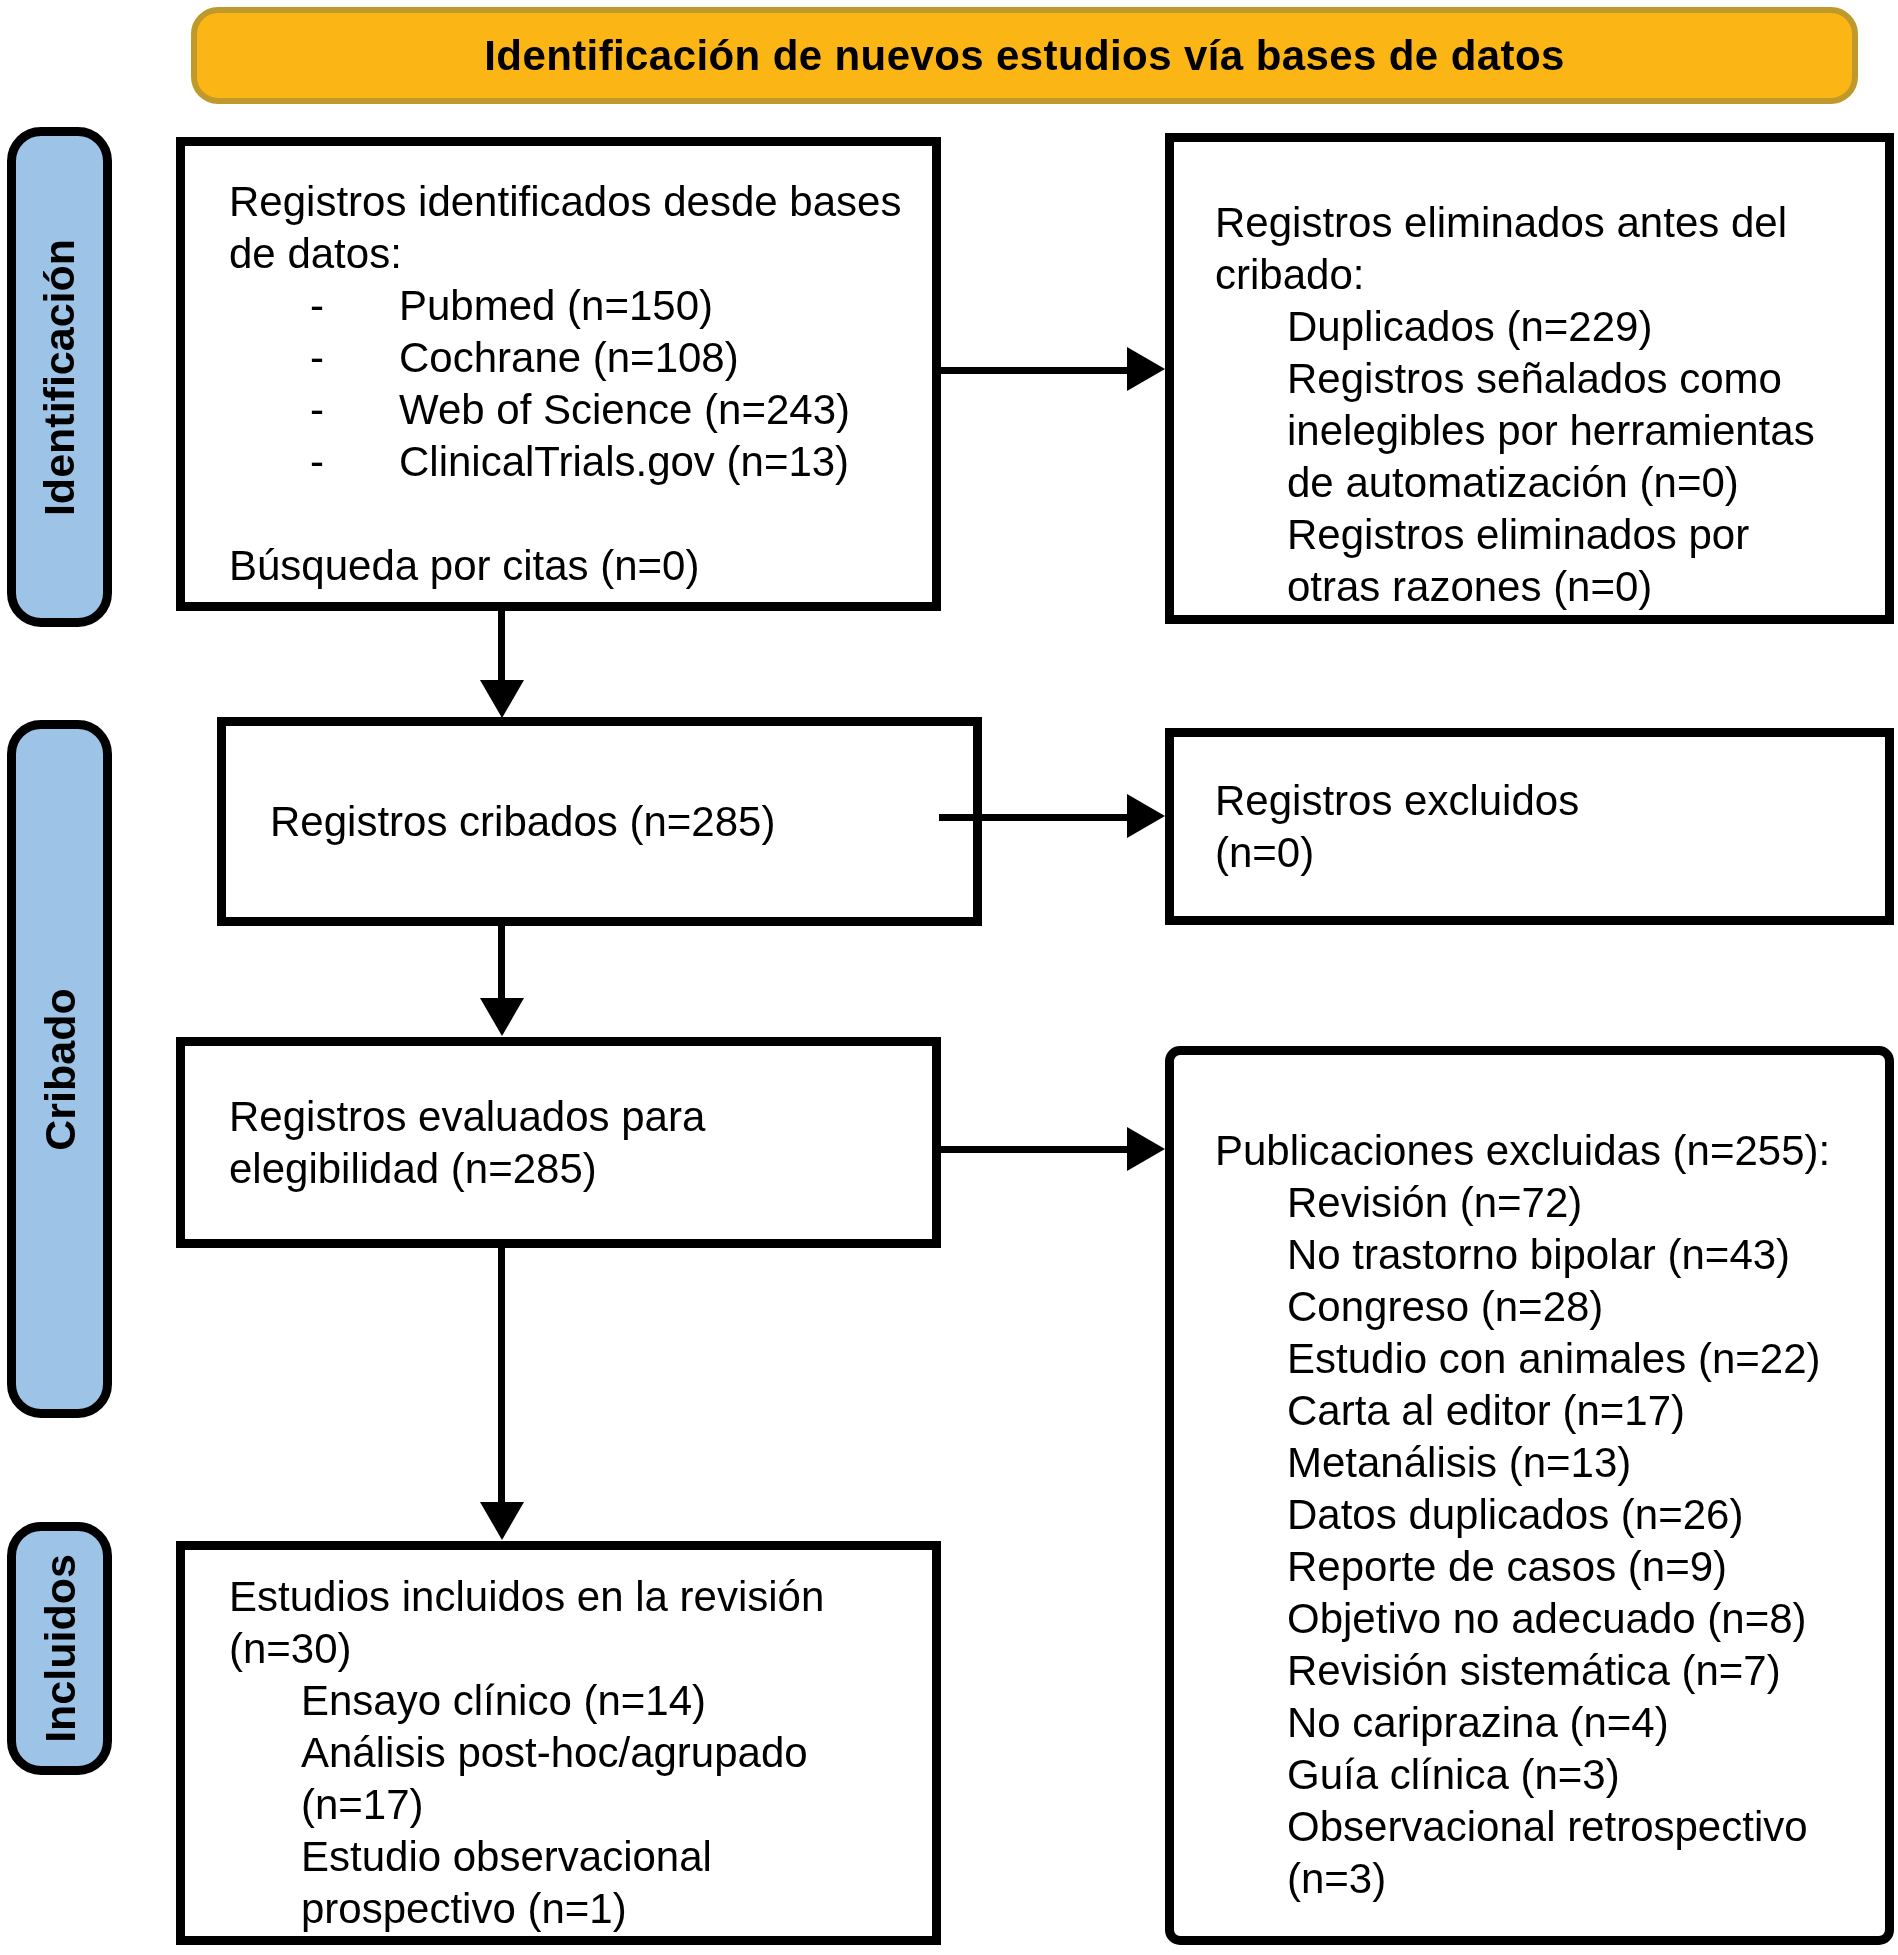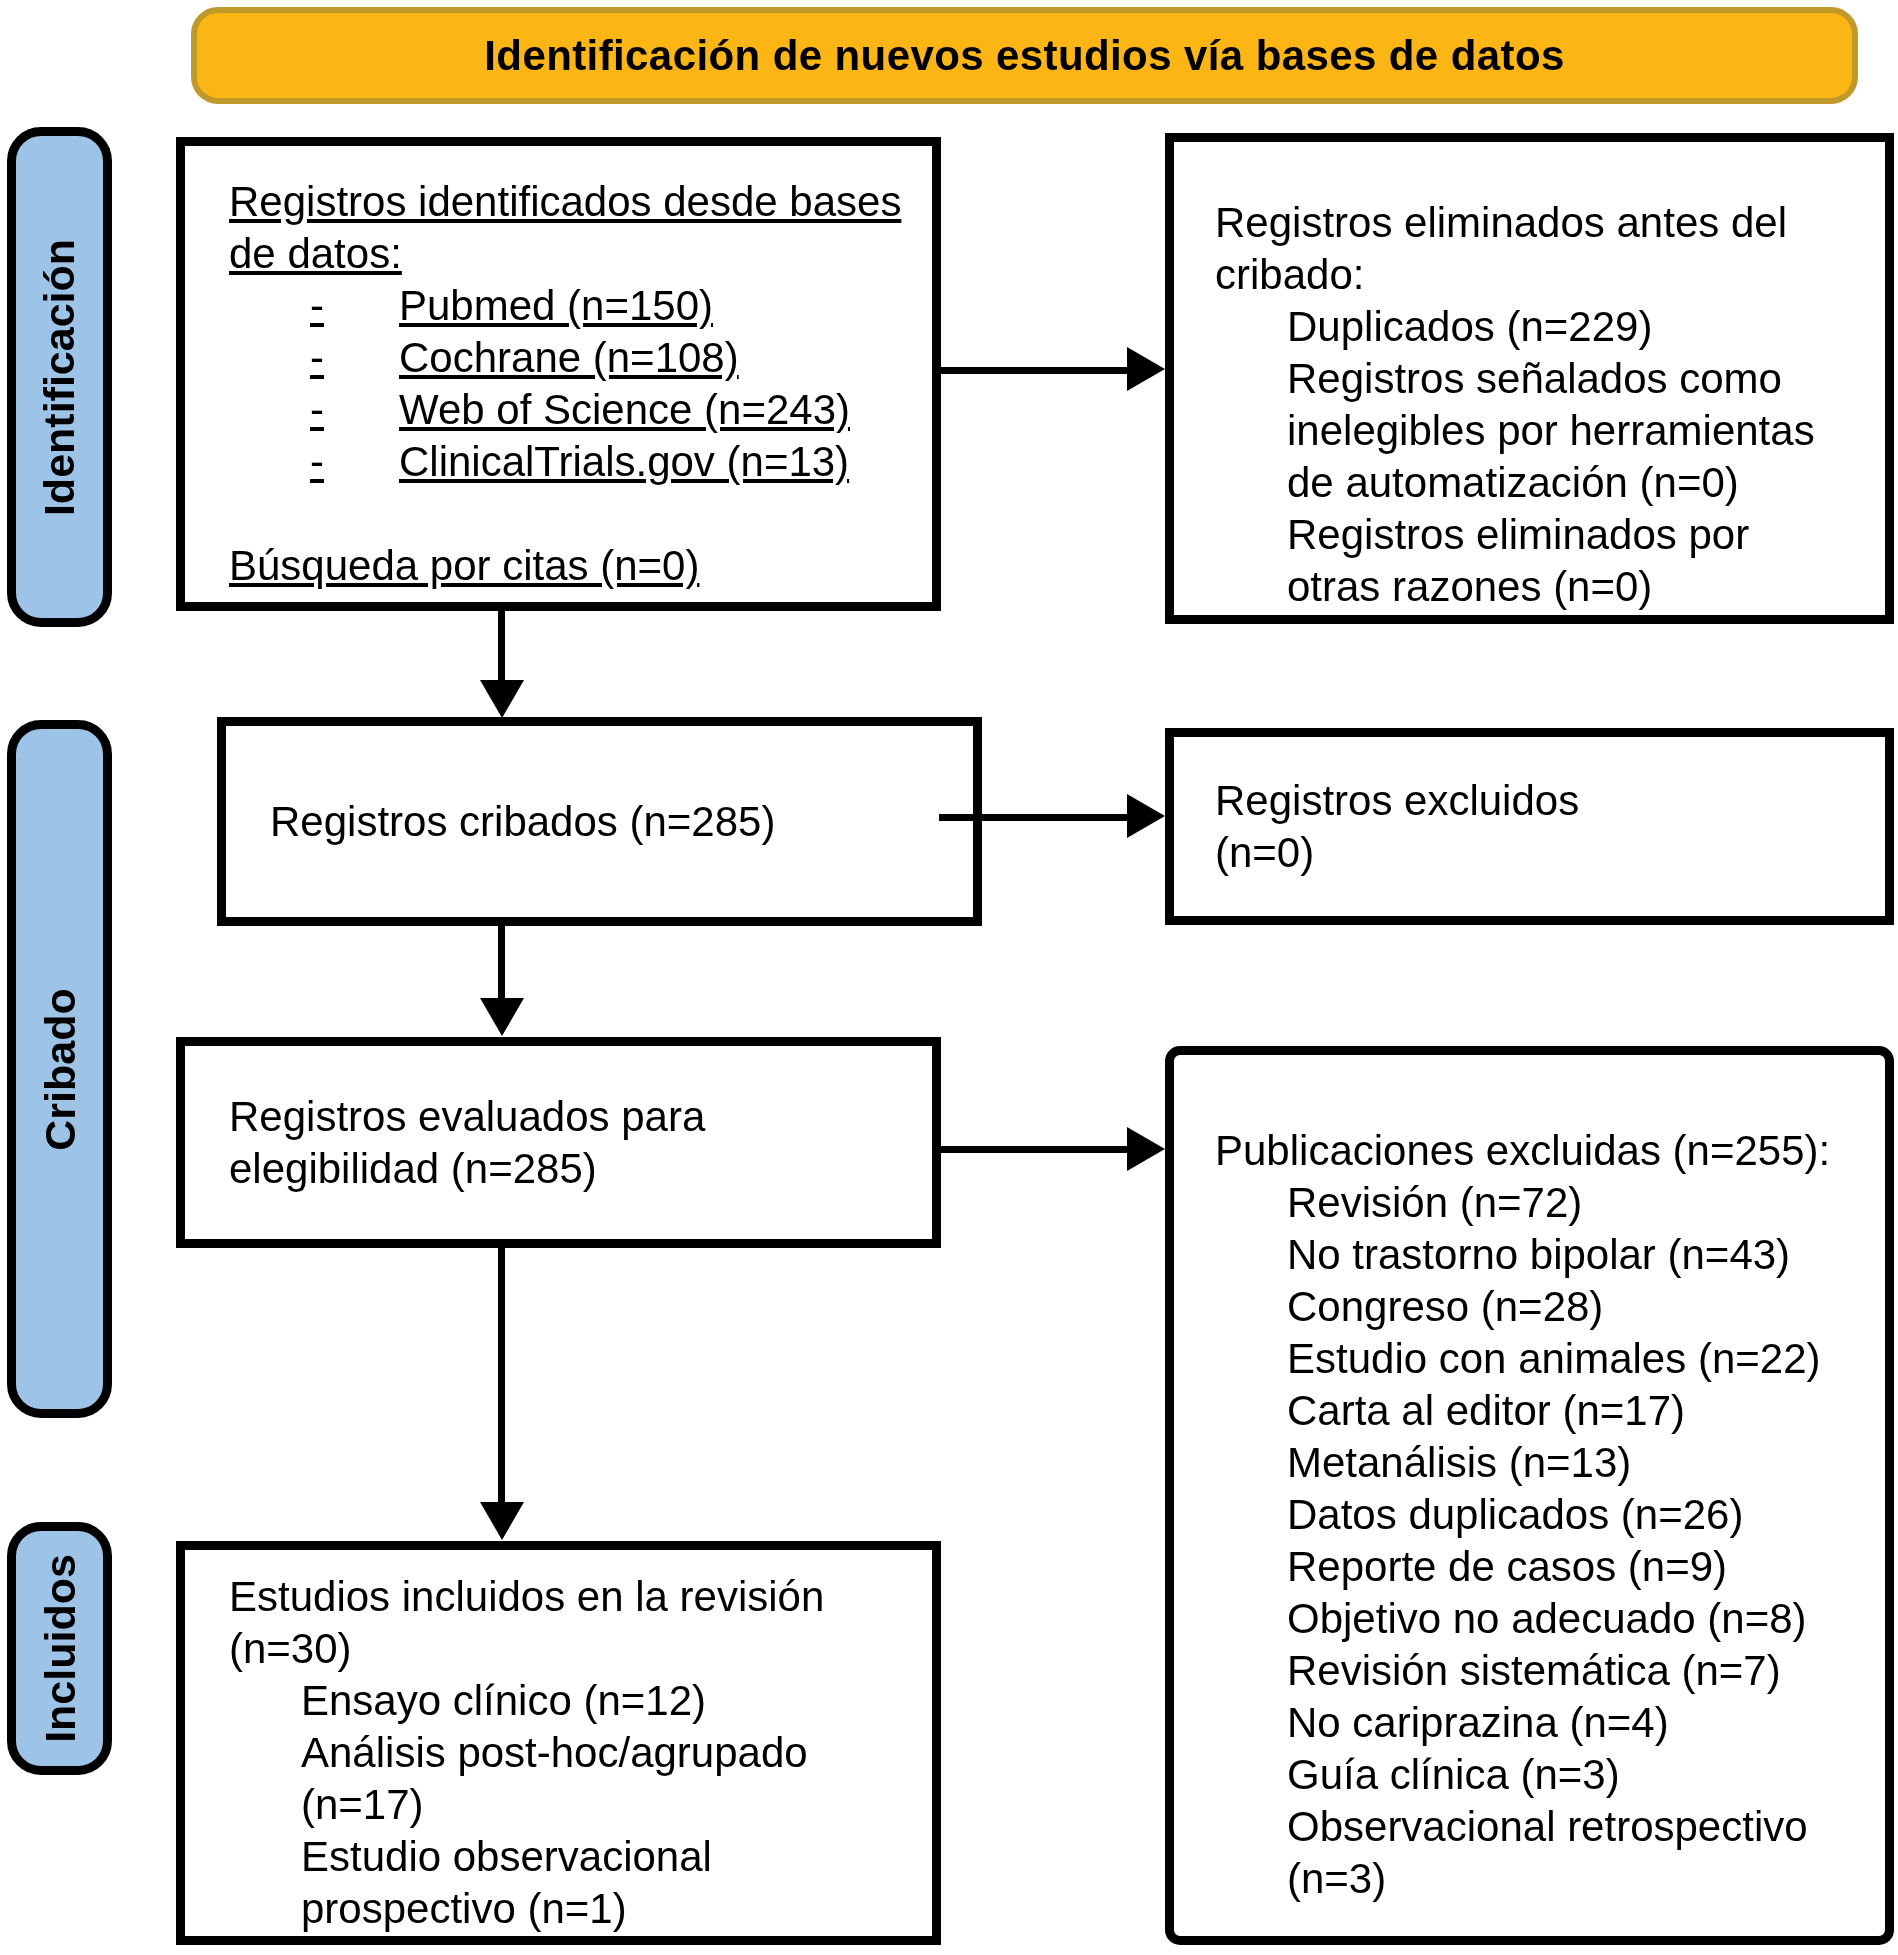--- a/index.html
+++ b/index.html
@@ -29,21 +29,21 @@
   }
   #stage-identification{top:127px;height:500px;}
   #stage-screening{top:720px;height:698px;}
   #stage-included{top:1522px;height:253px;}
 
   
   .box{
     position:absolute;background:#fff;border:9px solid #000;box-sizing:border-box;
     font-size:42px;line-height:52px;
   }
-  #box-identified{left:176px;top:137px;width:765px;height:474px;padding:30px 30px 0 44px;text-decoration:underline;}
+  #box-identified{left:176px;top:137px;width:765px;height:474px;padding:30px 30px 0 44px;}
   #box-removed{left:1165px;top:133px;width:729px;height:491px;padding:55px 37px 0 41px;}
   #box-screened{left:176px;top:717px;width:765px;height:209px;display:flex;align-items:center;padding:0 44px;margin-left:41px;}
   #box-rec-excluded{left:1165px;top:728px;width:729px;height:197px;display:flex;flex-direction:column;justify-content:center;padding:0 30px 0 41px;}
   #box-assessed{left:176px;top:1037px;width:765px;height:211px;display:flex;flex-direction:column;justify-content:center;padding:0 59px 0 44px;}
   #box-pub-excluded{left:1165px;top:1046px;width:729px;height:899px;padding:70px 22px 0 41px;border-radius:15px;}
   #box-included{left:176px;top:1541px;width:765px;height:404px;padding:21px 22px 0 44px;}
 
   .b1-item{display:flex;margin-left:81px;}
   .b1-item .dash{width:89px;flex:none;}
   .indent{padding-left:72px;}
@@ -141,21 +141,21 @@
     <div class="indent">Reporte de casos (n=9)</div>
     <div class="indent">Objetivo no adecuado (n=8)</div>
     <div class="indent">Revisión sistemática (n=7)</div>
     <div class="indent">No cariprazina (n=4)</div>
     <div class="indent">Guía clínica (n=3)</div>
     <div class="indent">Observacional retrospectivo (n=3)</div>
   </div>
 
   <div class="box" id="box-included">
     <div>Estudios incluidos en la revisión (n=30)</div>
-    <div class="indent">Ensayo clínico (n=12)</div>
+    <div class="indent">Ensayo clínico (n=14)</div>
     <div class="indent">Análisis post-hoc/agrupado (n=17)</div>
     <div class="indent">Estudio observacional prospectivo (n=1)</div>
   </div>
 
   <div class="shaft-h" id="a1-shaft"></div>
   <div class="head-right" id="a1-head"></div>
 
   <div class="shaft-v" id="a2-shaft"></div>
   <div class="head-down" id="a2-head"></div>
 

